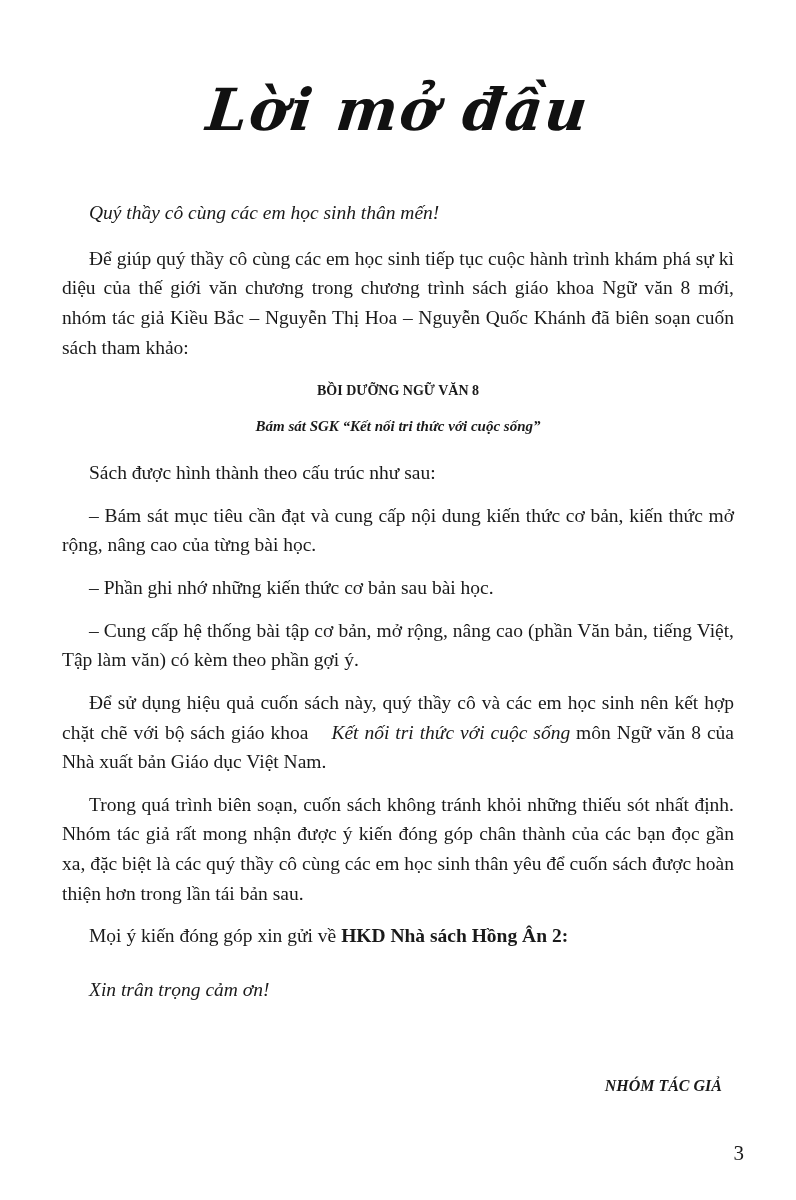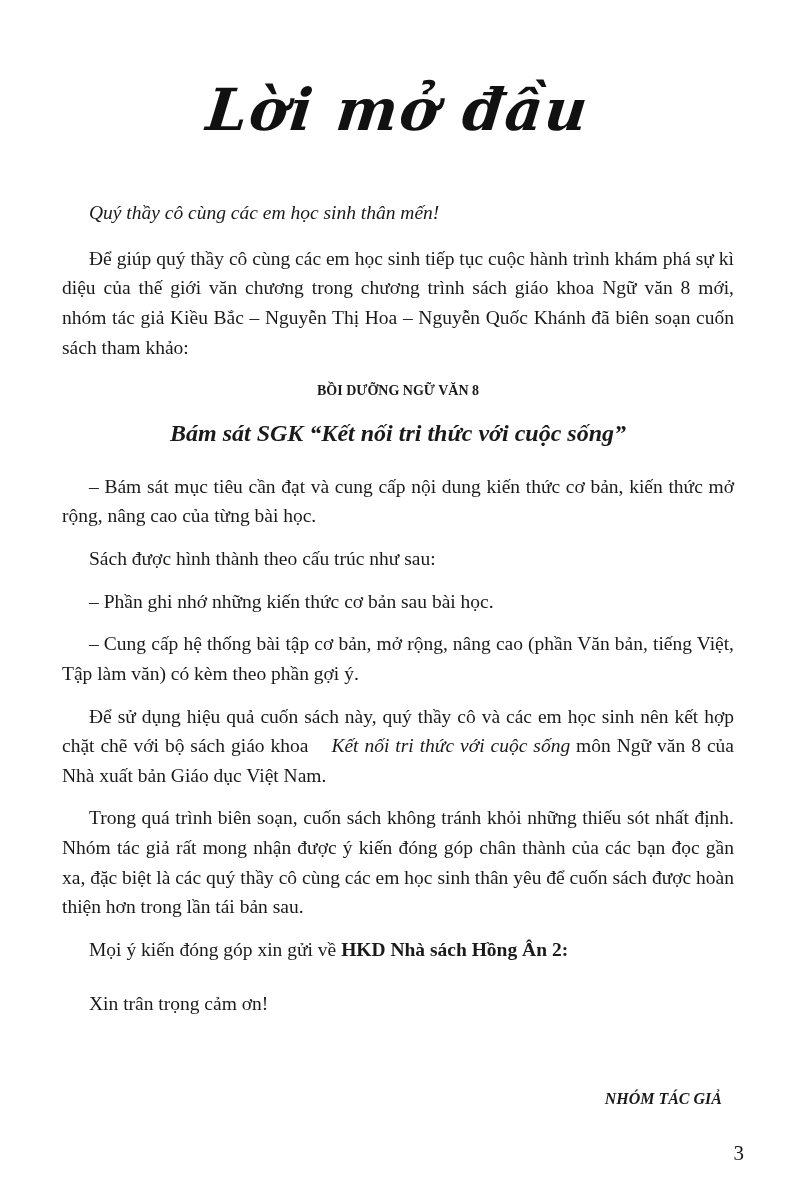--- a/index.html
+++ b/index.html
@@ -45,32 +45,33 @@
     text-indent: 0;
     font-weight: bold;
     font-size: 14px;
     margin: 18px 0 14px 0;
   }
   .book-subtitle {
     text-align: center;
     text-indent: 0;
     font-weight: bold;
     font-style: italic;
-    font-size: 24px;
+    font-size: 15px;
     margin: 0 0 20px 0;
   }
   .inline-italic { font-style: italic; margin-left: 17px; }
   .inline-bold { font-weight: bold; }
   .centered {
     text-align: center;
     text-indent: 0;
   }
   .address-line { margin: 6px 0 14px 0; }
   .email-line { margin: 4px 0 18px 0; }
   .closing {
+    font-style: italic;
     text-align: left;
     margin-top: 24px;
   }
   .signature {
     text-align: right;
     text-indent: 0;
     font-weight: bold;
     font-style: italic;
     font-size: 16px;
     margin-top: 72px;
@@ -92,23 +93,23 @@
   <div class="script-title">Lời mở đầu</div>
 
   <p class="greeting">Quý thầy cô cùng các em học sinh thân mến!</p>
 
   <p>Để giúp quý thầy cô cùng các em học sinh tiếp tục cuộc hành trình khám phá sự kì diệu của thế giới văn chương trong chương trình sách giáo khoa Ngữ văn 8 mới, nhóm tác giả Kiều Bắc – Nguyễn Thị Hoa – Nguyễn Quốc Khánh đã biên soạn cuốn sách tham khảo:</p>
 
   <p class="book-title">BỒI DƯỠNG NGỮ VĂN 8</p>
 
   <p class="book-subtitle">Bám sát SGK “Kết nối tri thức với cuộc sống”</p>
 
+  <p>Sách được hình thành theo cấu trúc như sau:</p>
+
   <p>– Bám sát mục tiêu cần đạt và cung cấp nội dung kiến thức cơ bản, kiến thức mở rộng, nâng cao của từng bài học.</p>
-
-  <p>Sách được hình thành theo cấu trúc như sau:</p>
 
   <p>– Phần ghi nhớ những kiến thức cơ bản sau bài học.</p>
 
   <p>– Cung cấp hệ thống bài tập cơ bản, mở rộng, nâng cao (phần Văn bản, tiếng Việt, Tập làm văn) có kèm theo phần gợi ý.</p>
 
   <p><span>Để sử dụng hiệu quả cuốn sách này, quý thầy cô và các em học sinh nên kết hợp chặt chẽ với bộ sách giáo khoa </span><span class="inline-italic">Kết nối tri thức với cuộc sống</span><span> môn Ngữ văn 8 của Nhà xuất bản Giáo dục Việt Nam.</span></p>
 
   <p>Trong quá trình biên soạn, cuốn sách không tránh khỏi những thiếu sót nhất định. Nhóm tác giả rất mong nhận được ý kiến đóng góp chân thành của các bạn đọc gần xa, đặc biệt là các quý thầy cô cùng các em học sinh thân yêu để cuốn sách được hoàn thiện hơn trong lần tái bản sau.</p>
 
   <p><span>Mọi ý kiến đóng góp xin gửi về </span><span class="inline-bold">HKD Nhà sách Hồng Ân 2:</span></p>

